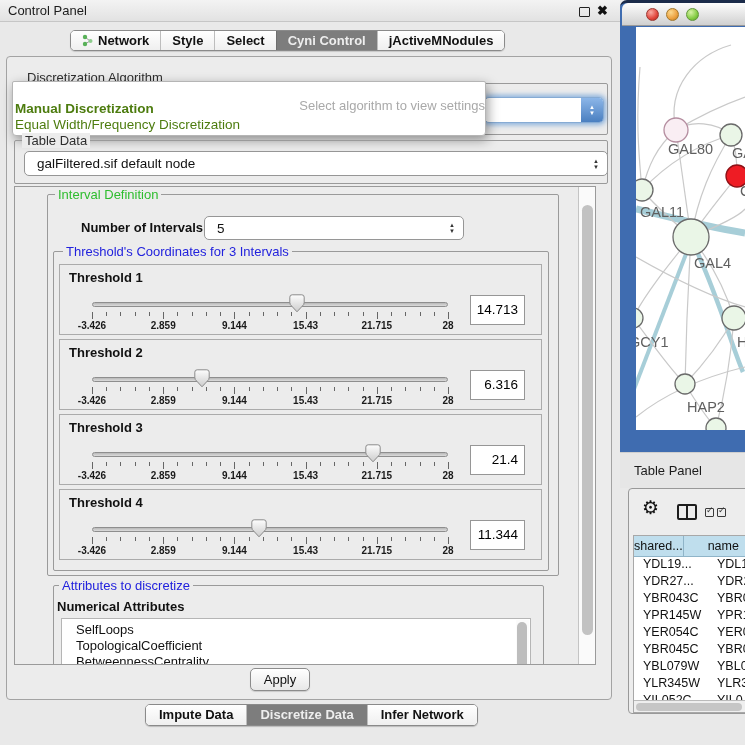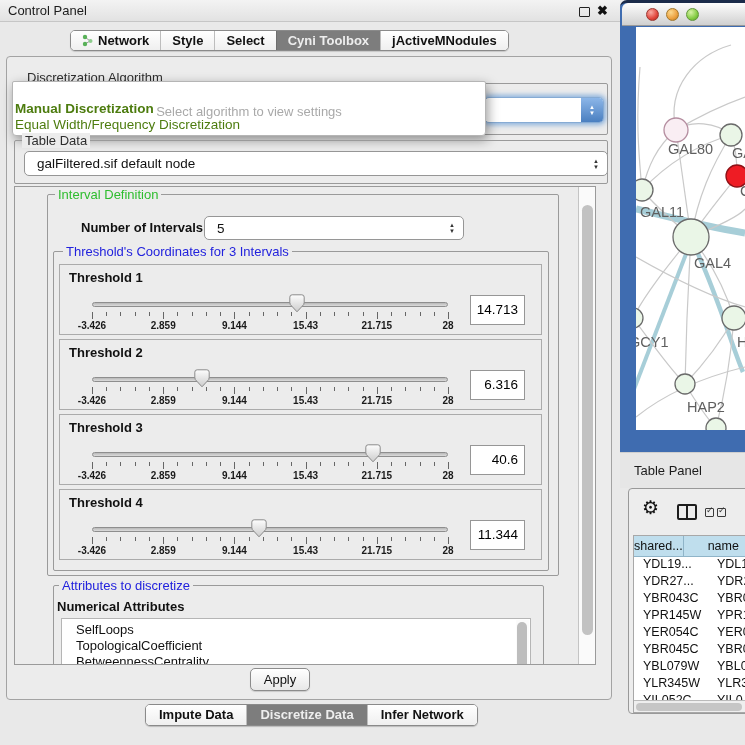--- a/index.html
+++ b/index.html
@@ -48,21 +48,21 @@
     box-shadow:0 0 5px 2px rgba(95,151,213,.7); }
   .combo-focus .blue-cap { position:absolute; right:0; top:0; width:22px; height:24px;
     border-radius:0 4px 4px 0; background:linear-gradient(#8cb6e8,#4a7fc0);
     display:flex; flex-direction:column; align-items:center; justify-content:center;
     color:#fff; font-size:6px; line-height:6px; }
 
   
   .algo-popup { position:absolute; left:12px; top:81px; width:474px; height:55px;
     background:#fff; border:1px solid #b5b5b5; border-radius:2px 2px 4px 4px;
     box-shadow:2px 4px 12px rgba(0,0,0,.4); }
-  .popup-placeholder { position:absolute; left:0; right:0; top:22px; text-align:center;
+  .popup-placeholder { position:absolute; left:0; right:0; top:16px; text-align:right;
     color:#a9a9a9; font-size:13px; }
   .popup-opt { position:absolute; left:2px; font-size:13.5px; color:#4d7c0f; white-space:nowrap; padding-left:0; }
   .popup-opt.b { font-weight:bold; }
 
   
   .viewport { position:absolute; left:14px; top:186px; width:582px; height:479px;
     border:1px solid #9a9a9a; background:var(--panel-bg,#ececec); overflow:hidden; }
   .vscroll { position:absolute; left:563px; top:0; width:18px; height:477px;
     background:#fafafa; border-left:1px solid #c4c4c4; }
   .vscroll .thumb-v { position:absolute; left:3px; top:18px; width:11px; height:430px;
@@ -171,21 +171,21 @@
       </svg>
       <span>Network</span>
     </div>
     <div class="seg">
         <span>Style</span>
       </div>
     <div class="seg">
         <span>Select</span>
       </div>
     <div class="seg sel">
-        <span>Cyni Toolbox</span>
+        <span>Cyni Control</span>
       </div>
     <div class="seg">
         <span>jActiveMNodules</span>
       </div>
   </div>
 
   <div class="cp-main"></div>
 
   <div class="group" style="left:14px; top:83px; width:594px; height:52px;"></div>
   <div class="gtitle plain" style="left:24px; top:70px;">Discretization Algorithm</div>
@@ -359,21 +359,21 @@
           <div class="tick major" style="left: 388px;"></div>
         </div>
       <div class="tick-labels">
           <div class="ticklab" style="left: 32px;">-3.426</div>
           <div class="ticklab" style="left: 103.2px;">2.859</div>
           <div class="ticklab" style="left: 174.4px;">9.144</div>
           <div class="ticklab" style="left: 245.6px;">15.43</div>
           <div class="ticklab" style="left: 316.8px;">21.715</div>
           <div class="ticklab" style="left: 388px;">28</div>
         </div>
-      <div class="value-box">40.6</div>
+      <div class="value-box">21.4</div>
     </div>
     <div class="threshold-panel" style="top:302px;">
       <div class="th-label">Threshold 4</div>
       <div class="track"></div>
       <div class="thumb" style="left: 191.318px;">
         <svg width="16" height="19" viewBox="0 0 16 19">
             <path d="M3.2 0.8 H12.8 Q15.2 0.8 15.2 3.2 V8.4 Q15.2 10.8 13.2 12.2 L8 17.8 L2.8 12.2 Q0.8 10.8 0.8 8.4 V3.2 Q0.8 0.8 3.2 0.8 Z" fill="url(#thumbGrad)" stroke="#8a8a8a"></path>
           </svg>
       </div>
       <div class="ticks">

